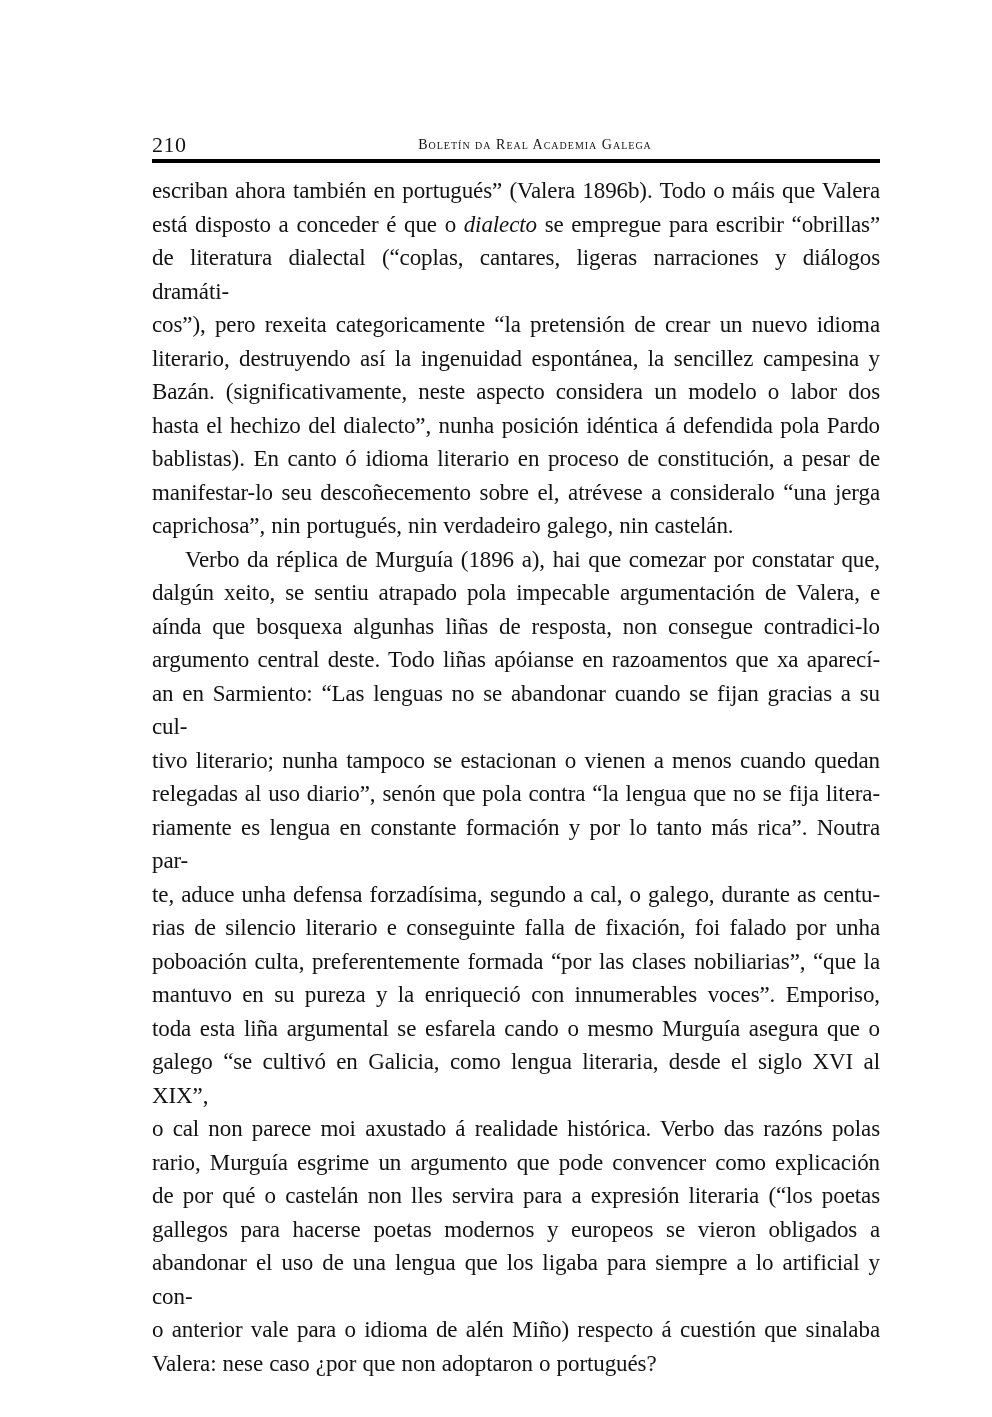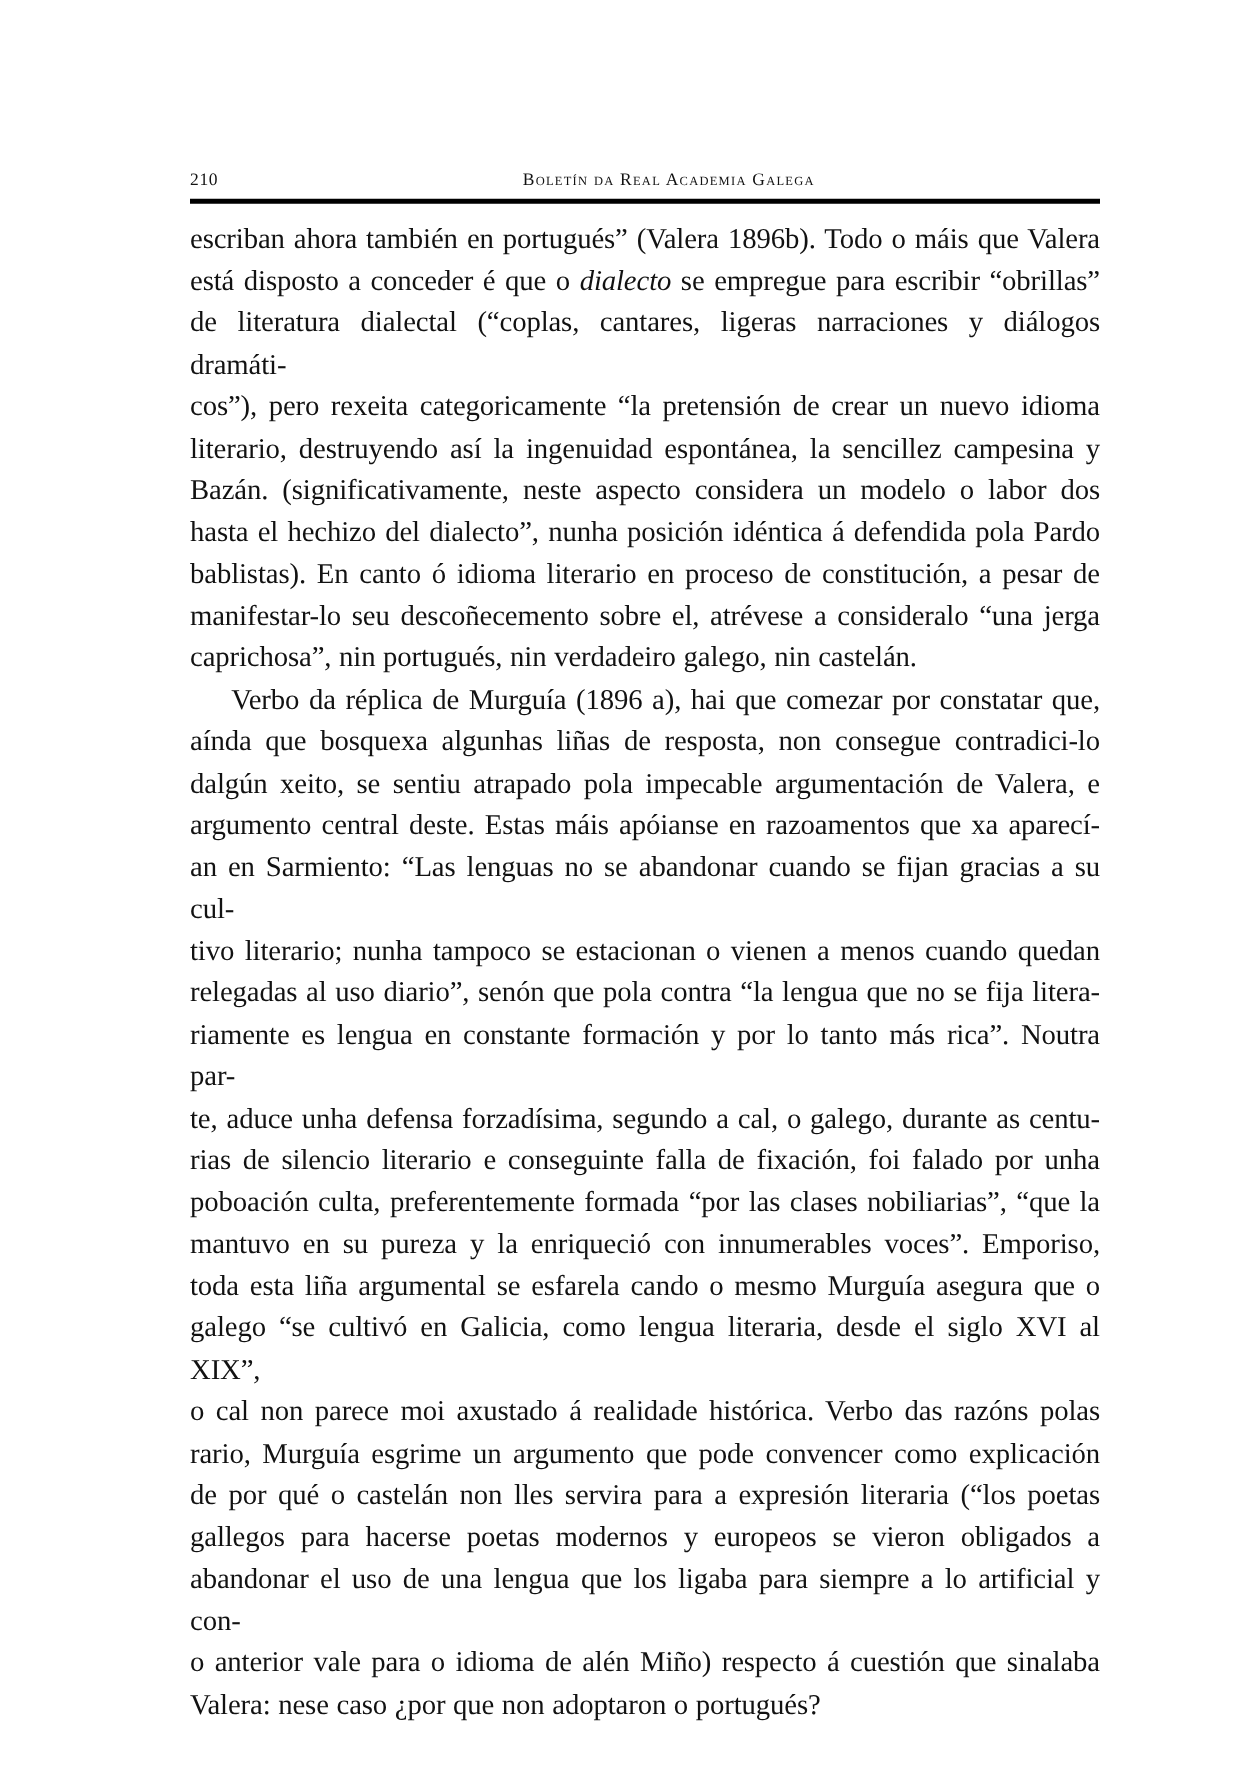--- a/index.html
+++ b/index.html
@@ -26,21 +26,21 @@
     position: absolute;
     left: 0;
     top: 130px;
     width: 100%;
     height: 26px;
   }
   .pagenum {
     position: absolute;
     left: 0;
     bottom: 1px;
-    font-size: 14px;
+    font-size: 22px;
     line-height: 21px;
     letter-spacing: 0.5px;
   }
   .jtitle {
     position: absolute;
     left: 0;
     right: 2px;
     bottom: 0;
     transform: translateX(20px);
     text-align: center;
@@ -96,23 +96,23 @@
       <div class="line">está disposto a conceder é que o <span class="it">dialecto</span> se empregue para escribir “obrillas”</div>
       <div class="line">de literatura dialectal (“coplas, cantares, ligeras narraciones y diálogos dramáti-</div>
       <div class="line">cos”), pero rexeita categoricamente “la pretensión de crear un nuevo idioma</div>
       <div class="line">literario, destruyendo así la ingenuidad espontánea, la sencillez campesina y</div>
       <div class="line">Bazán. (significativamente, neste aspecto considera un modelo o labor dos</div>
       <div class="line">hasta el hechizo del dialecto”, nunha posición idéntica á defendida pola Pardo</div>
       <div class="line">bablistas). En canto ó idioma literario en proceso de constitución, a pesar de</div>
       <div class="line">manifestar-lo seu descoñecemento sobre el, atrévese a consideralo “una jerga</div>
       <div class="line last">caprichosa”, nin portugués, nin verdadeiro galego, nin castelán.</div>
       <div class="line indent">Verbo da réplica de Murguía (1896 a), hai que comezar por constatar que,</div>
+      <div class="line">dalgún xeito, se sentiu atrapado pola impecable argumentación de Valera, e</div>
       <div class="line">aínda que bosquexa algunhas liñas de resposta, non consegue contradici-lo</div>
-      <div class="line">dalgún xeito, se sentiu atrapado pola impecable argumentación de Valera, e</div>
-      <div class="line">argumento central deste. Estas máis apóianse en razoamentos que xa aparecí-</div>
+      <div class="line">argumento central deste. Todo liñas apóianse en razoamentos que xa aparecí-</div>
       <div class="line">an en Sarmiento: “Las lenguas no se abandonar cuando se fijan gracias a su cul-</div>
       <div class="line">tivo literario; nunha tampoco se estacionan o vienen a menos cuando quedan</div>
       <div class="line">relegadas al uso diario”, senón que pola contra “la lengua que no se fija litera-</div>
       <div class="line">riamente es lengua en constante formación y por lo tanto más rica”. Noutra par-</div>
       <div class="line">te, aduce unha defensa forzadísima, segundo a cal, o galego, durante as centu-</div>
       <div class="line">rias de silencio literario e conseguinte falla de fixación, foi falado por unha</div>
       <div class="line">poboación culta, preferentemente formada “por las clases nobiliarias”, “que la</div>
       <div class="line">mantuvo en su pureza y la enriqueció con innumerables voces”. Emporiso,</div>
       <div class="line">toda esta liña argumental se esfarela cando o mesmo Murguía asegura que o</div>
       <div class="line">galego “se cultivó en Galicia, como lengua literaria, desde el siglo XVI al XIX”,</div>

